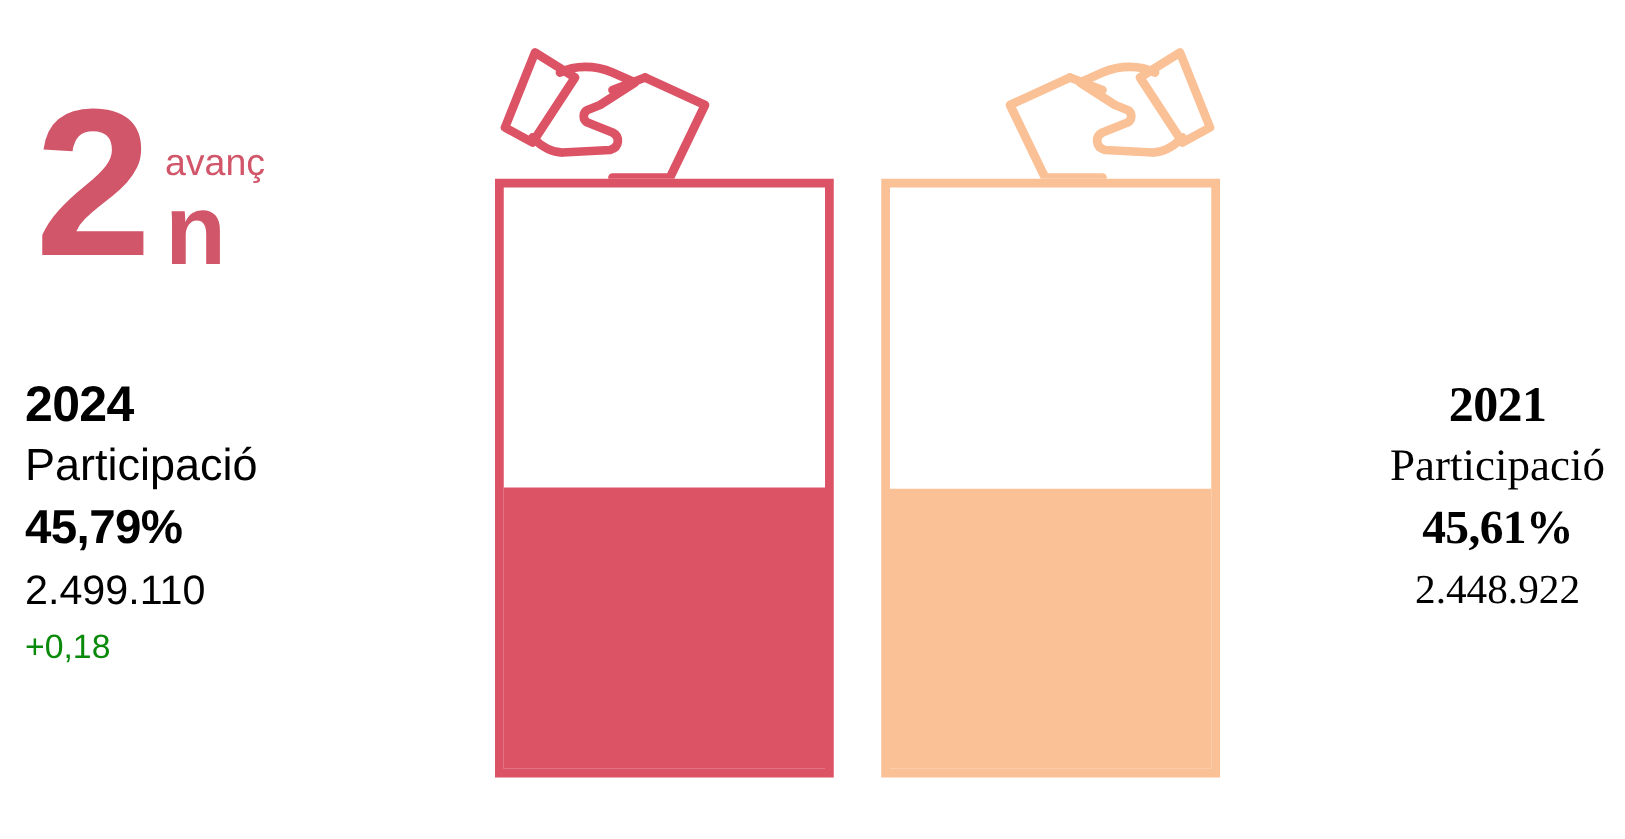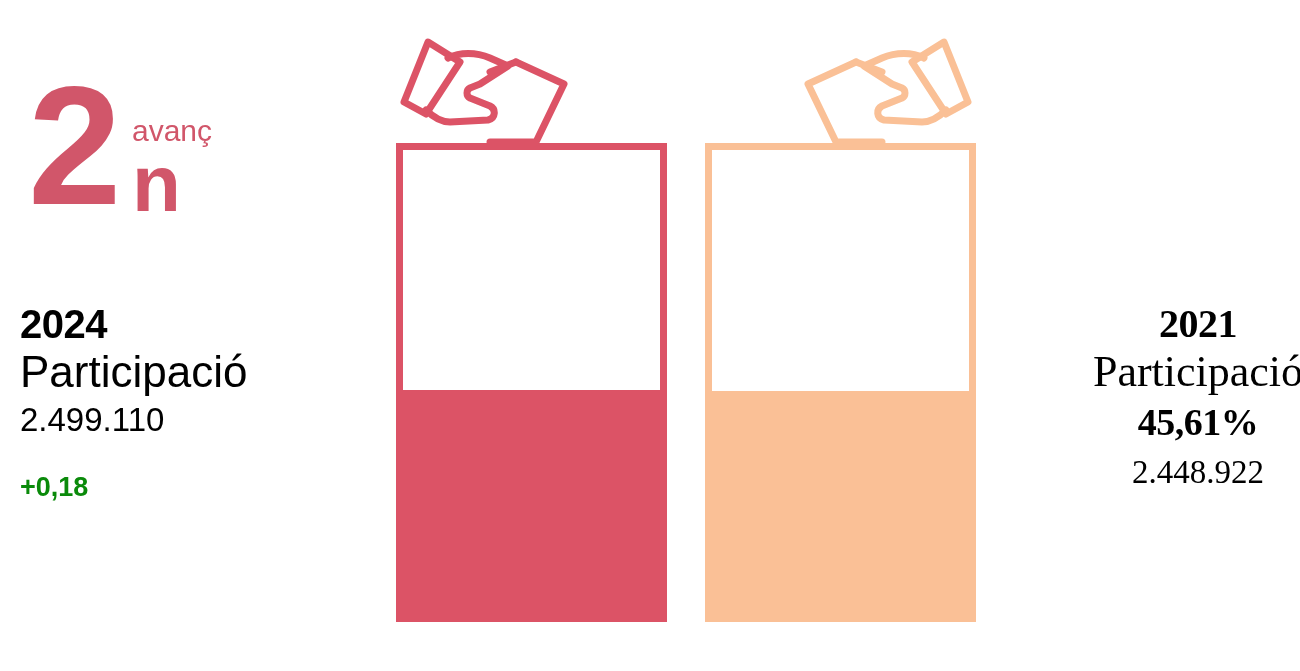--- a/index.html
+++ b/index.html
@@ -85,41 +85,40 @@
     text-align: center;
     font-family: Liberation Serif, serif;
   }
   .stat-year {
     font-size: 40px;
     line-height: 48px;
     font-weight: bold;
     letter-spacing: -0.5px;
   }
   .stat-caption {
-    font-size: 44px;
+    font-size: 36px;
     line-height: 48px;
     font-weight: normal;
   }
   .stat-pct {
     font-size: 38px;
     line-height: 52px;
     font-weight: bold;
     letter-spacing: -0.5px;
   }
   .stat-count {
     font-size: 33px;
     line-height: 48px;
     font-weight: normal;
   }
   .stat-delta {
     font-size: 27px;
     line-height: 42px;
-    font-weight: bold;
+    font-weight: normal;
     color: #0a8a0a;
-    margin-top: 22px;
   }
 
   
   .ballot {
     position: absolute;
     box-sizing: border-box;
     background: #ffffff;
   }
   .ballot .fill {
     position: absolute;
@@ -159,20 +158,21 @@
   <div class="headline" style="color: rgb(209, 86, 106);">
     <span class="headline-2" style="color: rgb(209, 86, 106);">2</span>
     <span class="headline-avanc" style="color: rgb(209, 86, 106);">avanç</span>
     <span class="headline-n" style="color: rgb(209, 86, 106);">n</span>
   </div>
 
 
   <div class="stats left">
     <div class="stat-year">2024</div>
     <div class="stat-caption">Participació</div>
+    <div class="stat-pct">45,79%</div>
     <div class="stat-count">2.499.110</div>
     <div class="stat-delta" style="color: rgb(10, 138, 10);">+0,18</div>
   </div>
 
   <div class="stats right">
     <div class="stat-year">2021</div>
     <div class="stat-caption">Participació</div>
     <div class="stat-pct">45,61%</div>
     <div class="stat-count">2.448.922</div>
   </div>

